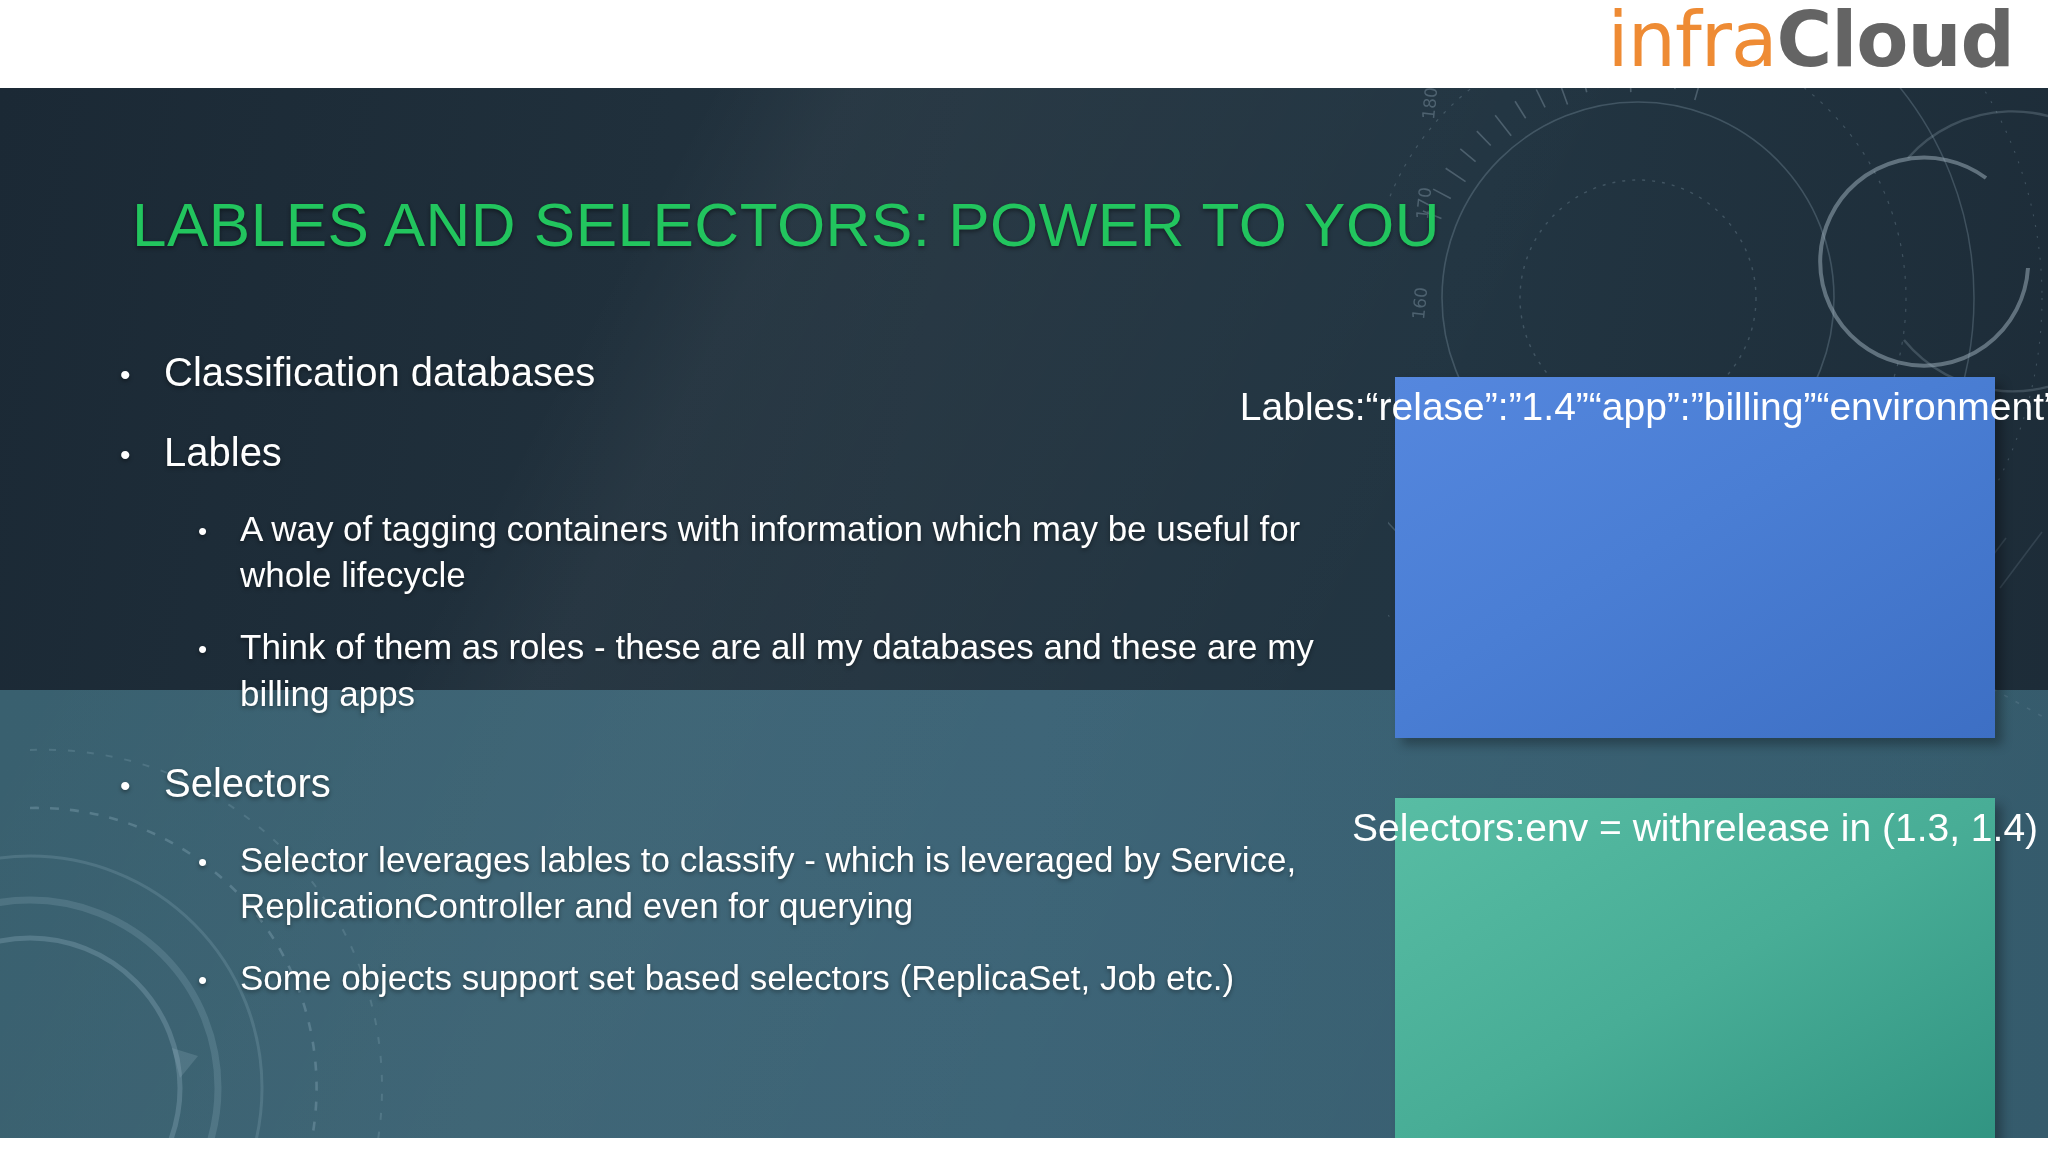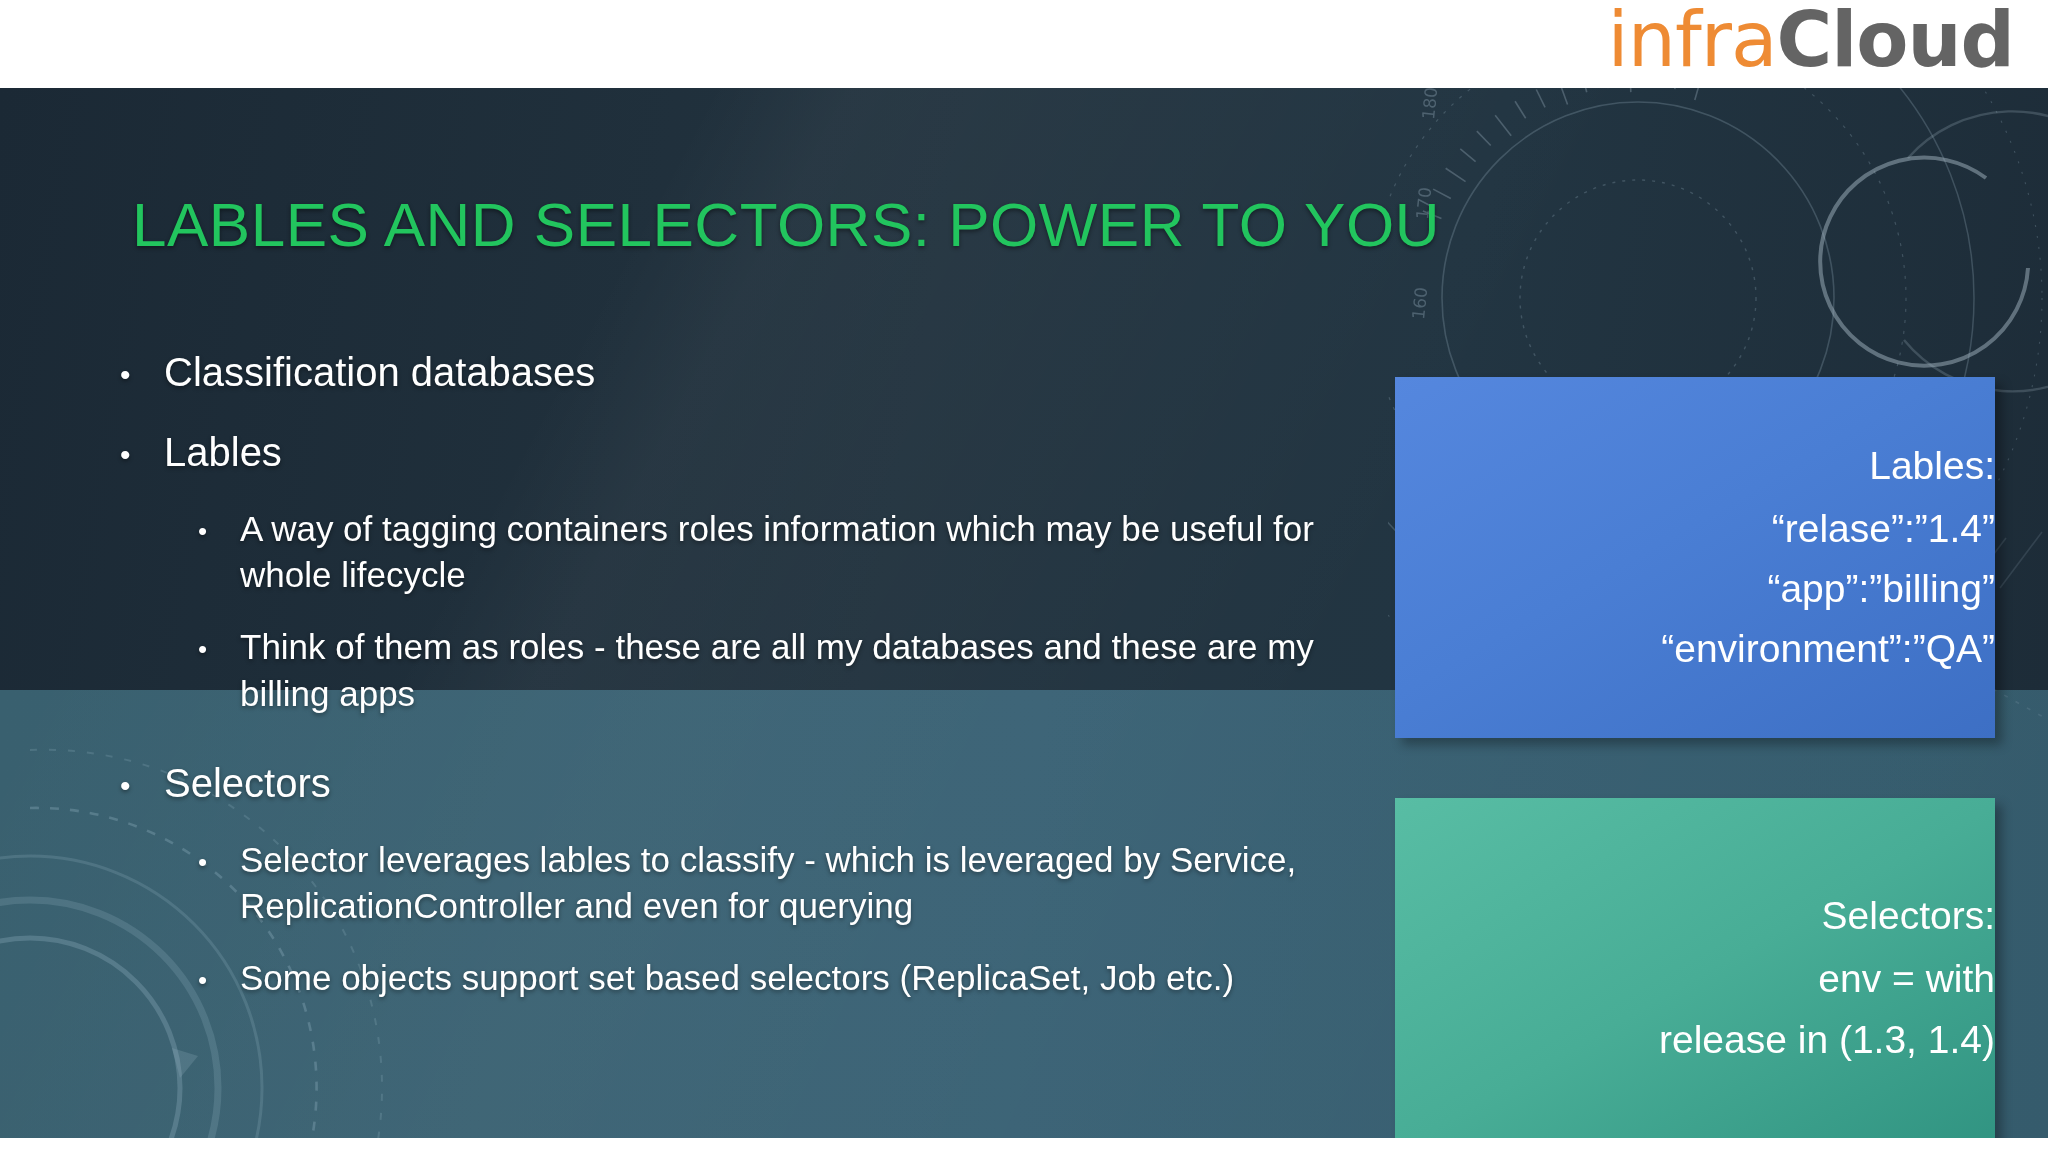--- a/index.html
+++ b/index.html
@@ -182,23 +182,23 @@
   .gap-sm { height: 10px; }
   .gap-md { height: 24px; }
 
   
   .callout {
     position: absolute;
     z-index: 30;
     color: #ffffff;
     text-align: center;
     display: flex;
-    flex-direction: column;
+    flex-direction: row;
     justify-content: center;
-    align-items: flex-end;
+    align-items: flex-start;
     box-shadow: 7px 7px 10px rgba(0,0,0,0.30);
   }
   .callout .line {
     font-size: 39px;
     line-height: 1.08;
     padding: 9px 0;
     white-space: nowrap;
   }
   .callout .line.head {
     padding-bottom: 12px;
@@ -315,21 +315,21 @@
         <span class="txt">Classification databases</span>
       </div>
 
       <div class="bullet lvl1">
         <span class="dot">•</span>
         <span class="txt">Lables</span>
       </div>
 
       <div class="bullet lvl2">
         <span class="dot">•</span>
-        <span class="txt">A way of tagging containers roles information which may be useful for whole lifecycle</span>
+        <span class="txt">A way of tagging containers with information which may be useful for whole lifecycle</span>
       </div>
 
       <div class="gap-sm"></div>
 
       <div class="bullet lvl2">
         <span class="dot">•</span>
         <span class="txt">Think of them as roles - these are all my databases and these are my billing apps</span>
       </div>
 
       <div class="gap-md"></div>

